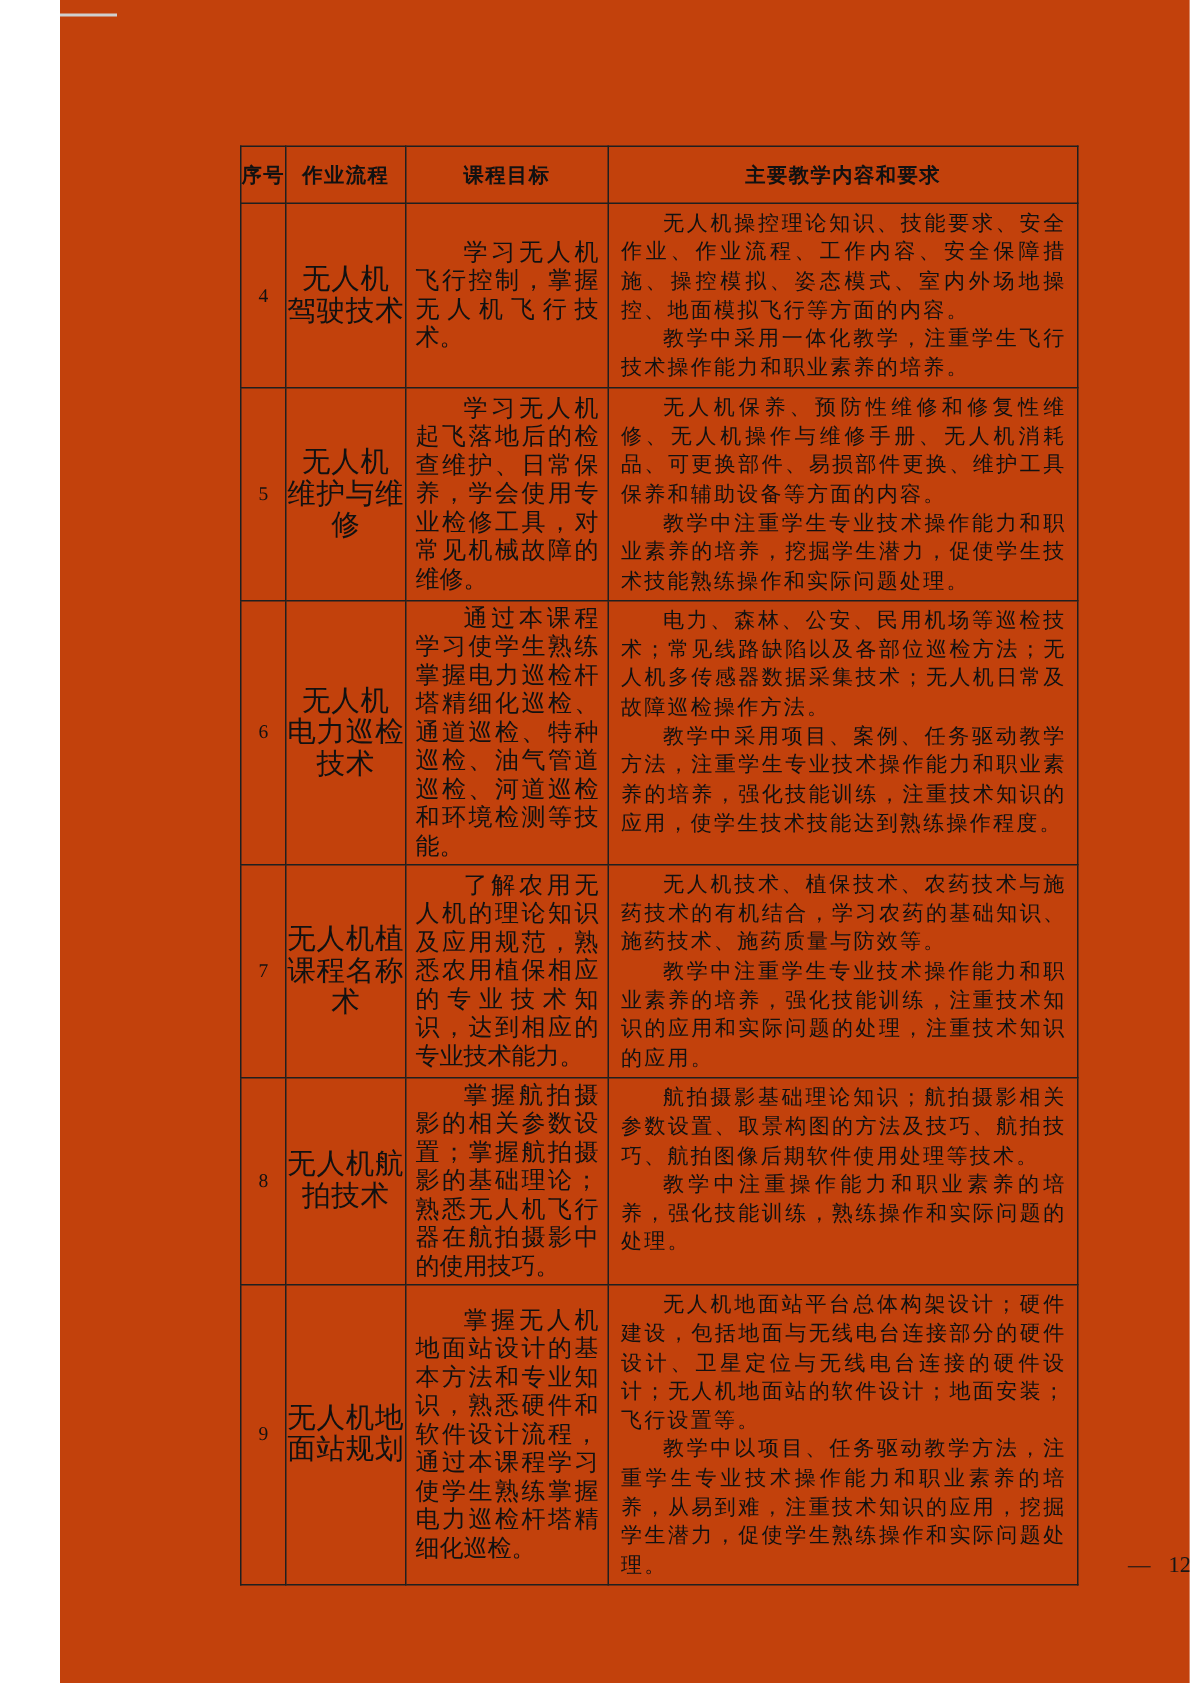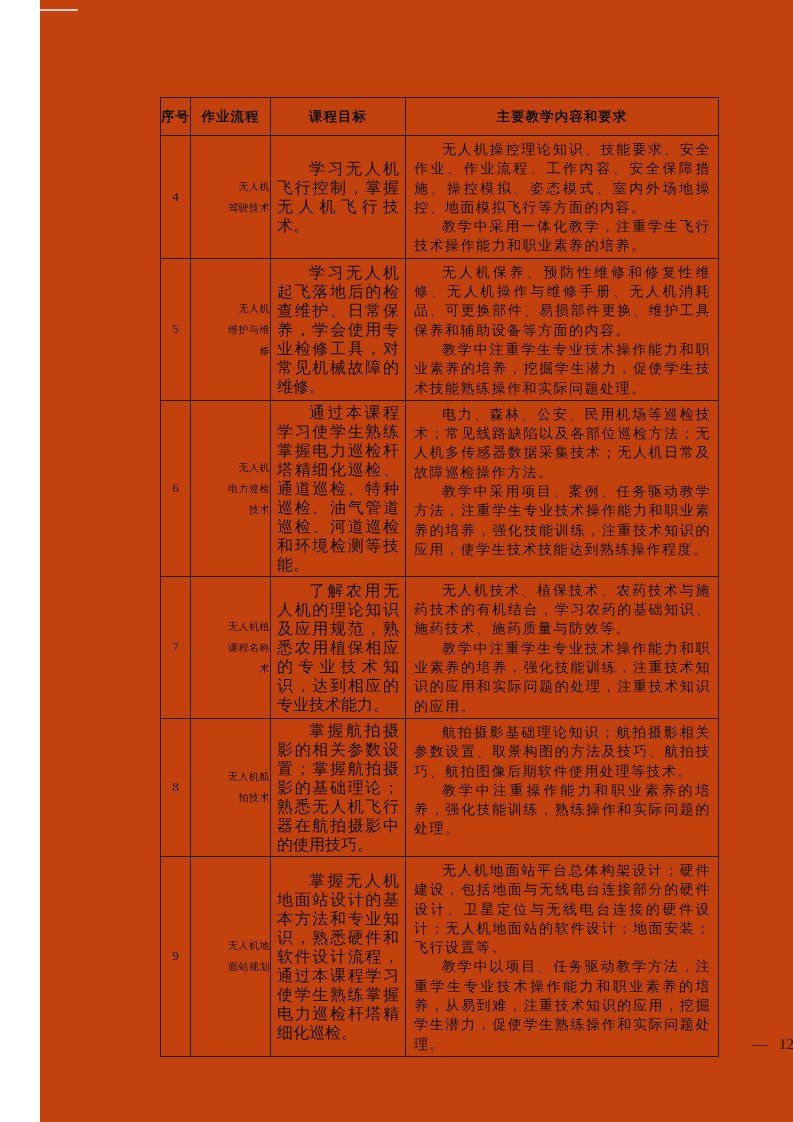--- a/index.html
+++ b/index.html
@@ -46,22 +46,22 @@
   col.col-name { width: 80px; }
   col.col-obj  { width: 135px; }
   col.col-main { width: 313px; }
 
   td.c-no {
     text-align: center;
     font-size: 13px;
     color: #111;
   }
   td.c-name {
-    text-align: right;
-    font-size: 10px;
+    text-align: center;
+    font-size: 19px;
     line-height: 21px;
     white-space: pre-line;
     letter-spacing: 0.5px;
     color: #111;
   }
   td.c-obj { padding: 2px 6px; }
   td.c-obj p {
     margin: 0;
     font-size: 16px;
     line-height: 19px;

